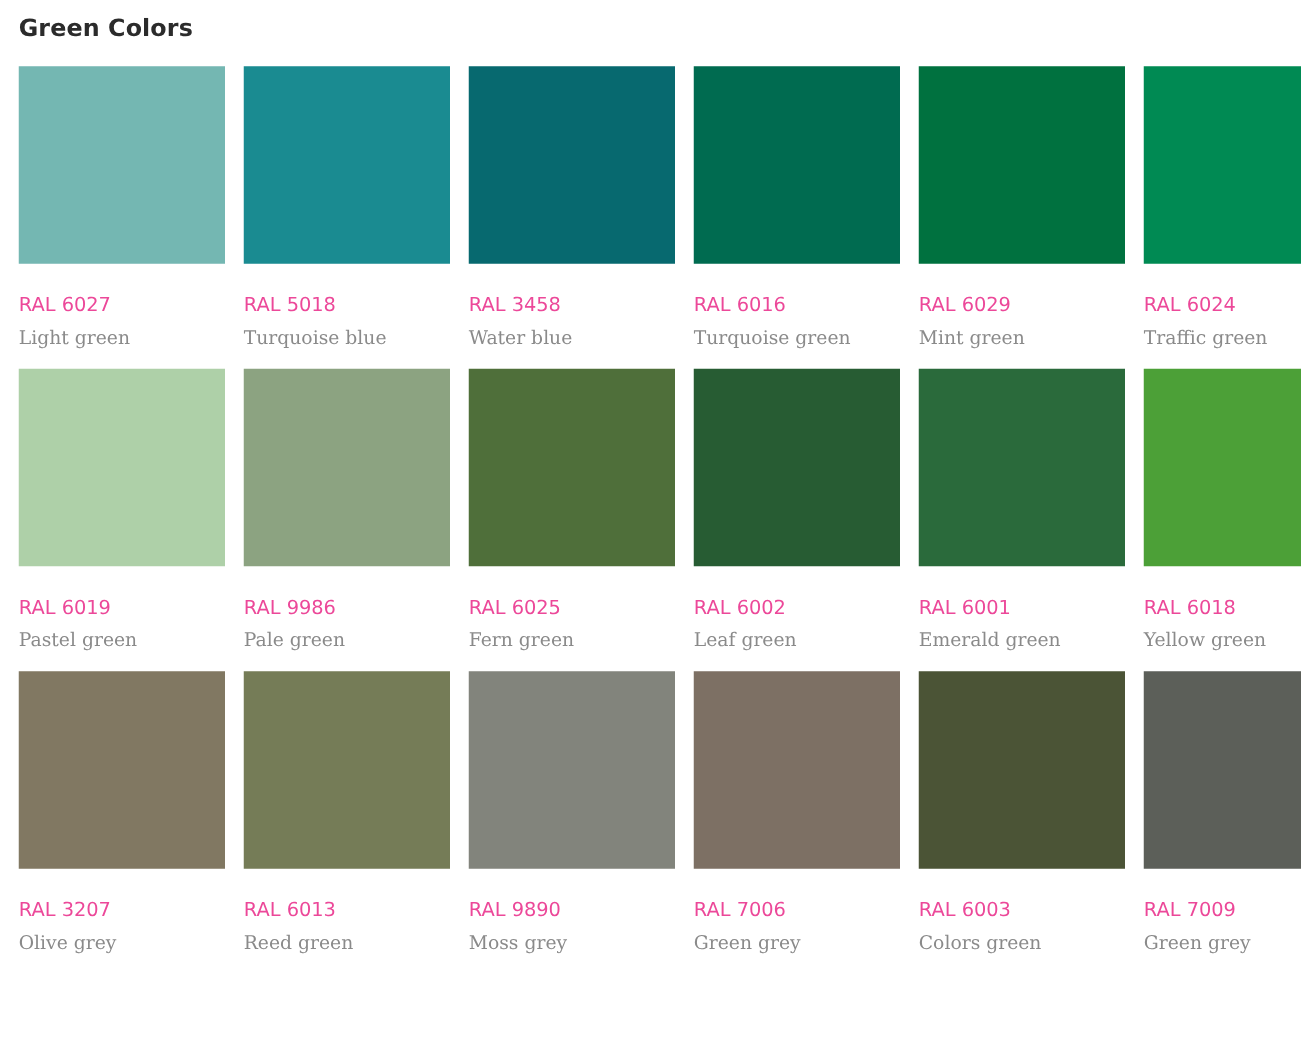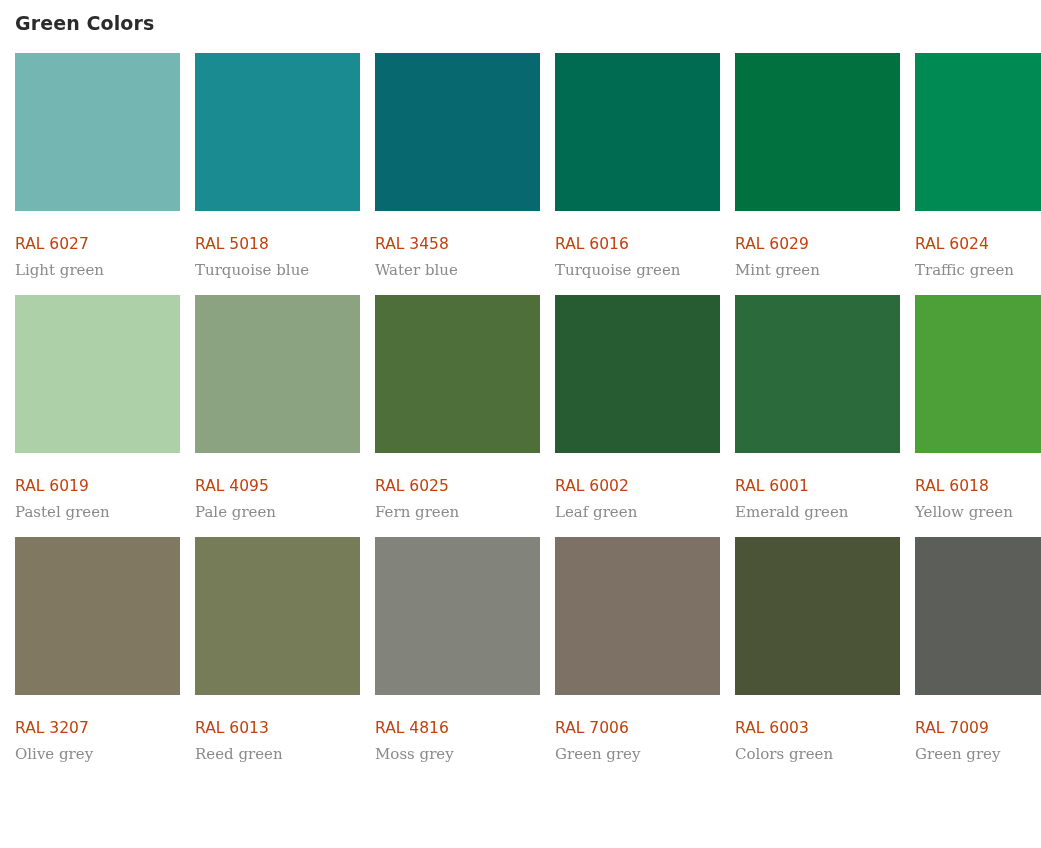--- a/index.html
+++ b/index.html
@@ -47,21 +47,21 @@
   .swatch-chip {
     width: 165px;
     height: 158px;
     display: block;
   }
   .swatch-code {
     display: block;
     font-family: "DejaVu Sans", "Liberation Sans", sans-serif;
     font-size: 15.5px;
     font-weight: normal;
-    color: #c2410c;
+    color: #ec4899;
     margin-top: 24px;
     line-height: 18px;
     white-space: nowrap;
   }
   .swatch-name {
     display: block;
     font-family: "DejaVu Serif", "Liberation Serif", serif;
     font-size: 15px;
     color: #8a8a8a;
     margin-top: 8px;
@@ -112,21 +112,21 @@
     </div>
 
     <div class="swatch-row">
       <div class="swatch-cell">
         <span class="swatch-chip" style="background-color: rgb(174, 208, 168);"></span>
         <span class="swatch-code">RAL 6019</span>
         <span class="swatch-name">Pastel green</span>
       </div>
       <div class="swatch-cell">
         <span class="swatch-chip" style="background-color: rgb(140, 163, 129);"></span>
-        <span class="swatch-code">RAL 4095</span>
+        <span class="swatch-code">RAL 9986</span>
         <span class="swatch-name">Pale green</span>
       </div>
       <div class="swatch-cell">
         <span class="swatch-chip" style="background-color: rgb(79, 111, 58);"></span>
         <span class="swatch-code">RAL 6025</span>
         <span class="swatch-name">Fern green</span>
       </div>
       <div class="swatch-cell">
         <span class="swatch-chip" style="background-color: rgb(39, 92, 51);"></span>
         <span class="swatch-code">RAL 6002</span>
@@ -150,21 +150,21 @@
         <span class="swatch-code">RAL 3207</span>
         <span class="swatch-name">Olive grey</span>
       </div>
       <div class="swatch-cell">
         <span class="swatch-chip" style="background-color: rgb(117, 124, 87);"></span>
         <span class="swatch-code">RAL 6013</span>
         <span class="swatch-name">Reed green</span>
       </div>
       <div class="swatch-cell">
         <span class="swatch-chip" style="background-color: rgb(130, 132, 124);"></span>
-        <span class="swatch-code">RAL 4816</span>
+        <span class="swatch-code">RAL 9890</span>
         <span class="swatch-name">Moss grey</span>
       </div>
       <div class="swatch-cell">
         <span class="swatch-chip" style="background-color: rgb(125, 112, 100);"></span>
         <span class="swatch-code">RAL 7006</span>
         <span class="swatch-name">Green grey</span>
       </div>
       <div class="swatch-cell">
         <span class="swatch-chip" style="background-color: rgb(75, 84, 54);"></span>
         <span class="swatch-code">RAL 6003</span>

